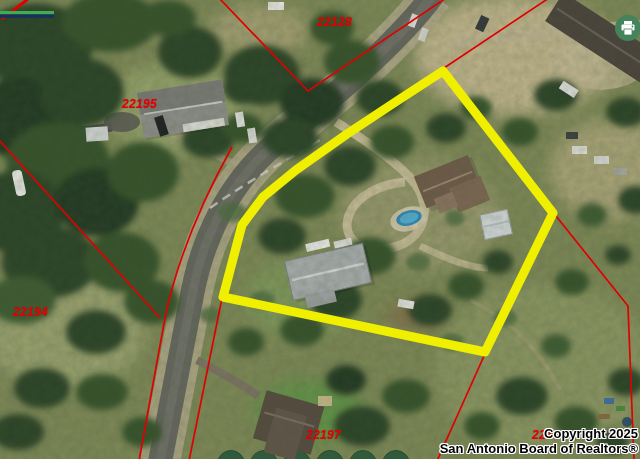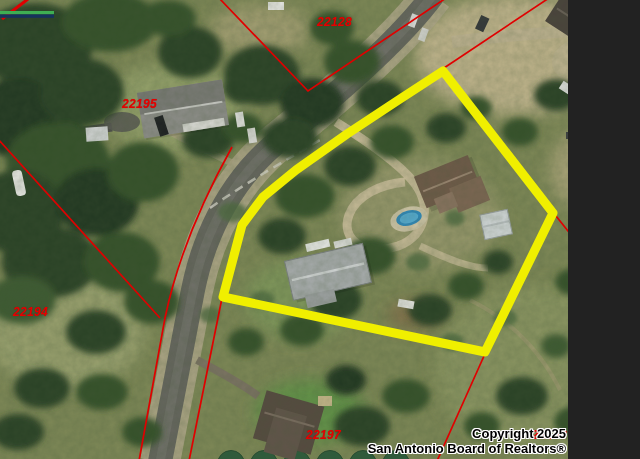--- a/index.html
+++ b/index.html
@@ -1,17 +1,17 @@
 <!DOCTYPE html>
 <html><head>
 <meta charset="utf-8">
 <style>
   html,body{margin:0;padding:0;background:#222;}
-  #stage{position:relative;width:524px;height:459px;overflow:hidden;
-         font-family:"Liberation Sans",sans-serif;background:#7e8857;padding-left:44px;}
+  #stage{position:relative;width:640px;height:459px;overflow:hidden;
+         font-family:"Liberation Sans",sans-serif;background:#7e8857;}
   #scene{position:absolute;left:0;top:0;}
   .parcel-label{position:absolute;color:#e60000;font-weight:bold;font-style:italic;
                 font-size:12px;letter-spacing:.3px;white-space:nowrap;line-height:1;
                 text-shadow:0 0 1px rgba(120,0,0,.5);}
   .copyright{position:absolute;right:2px;top:426px;text-align:right;color:#000;
              font-weight:bold;font-size:13px;line-height:15px;white-space:nowrap;
              text-shadow:-1px -1px 0 #fff,1px -1px 0 #fff,-1px 1px 0 #fff,1px 1px 0 #fff,0 1px 0 #fff,0 -1px 0 #fff,1px 0 0 #fff,-1px 0 0 #fff;}
   #print-btn{position:absolute;left:614px;top:14px;width:28px;height:28px;cursor:pointer;}
   #scalebar{position:absolute;left:0;top:11px;width:54px;height:7px;}
 </style>

